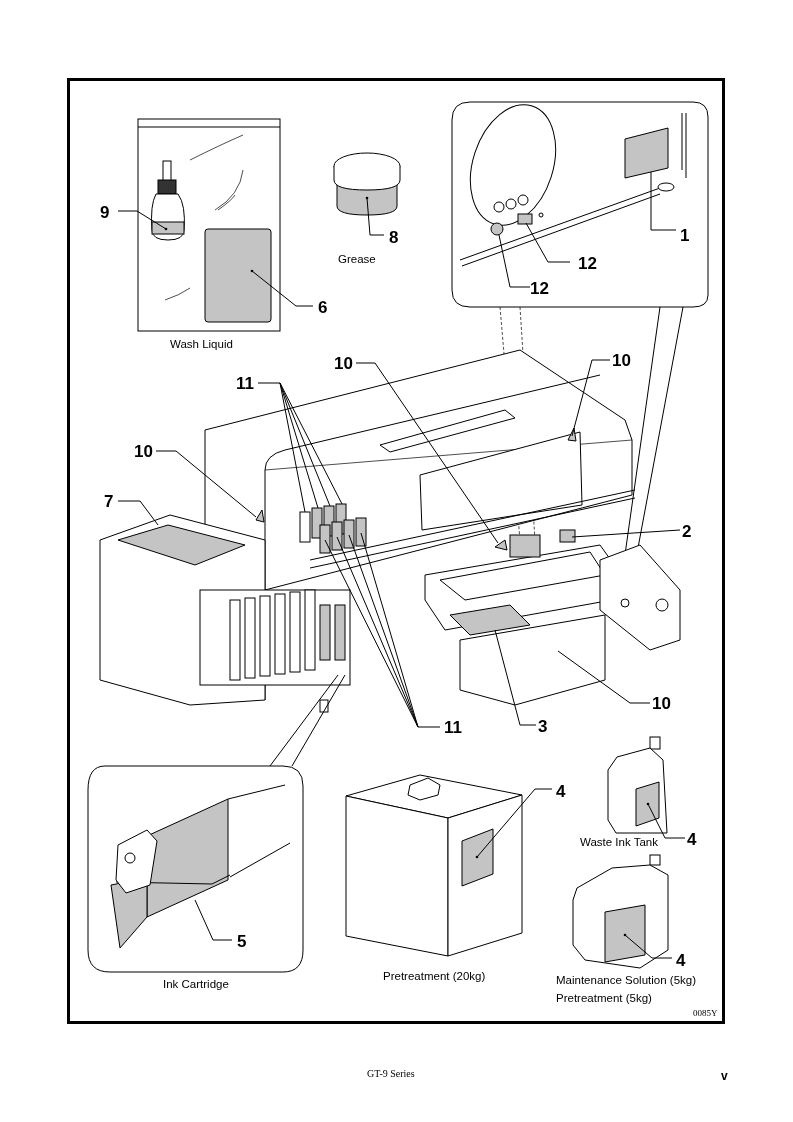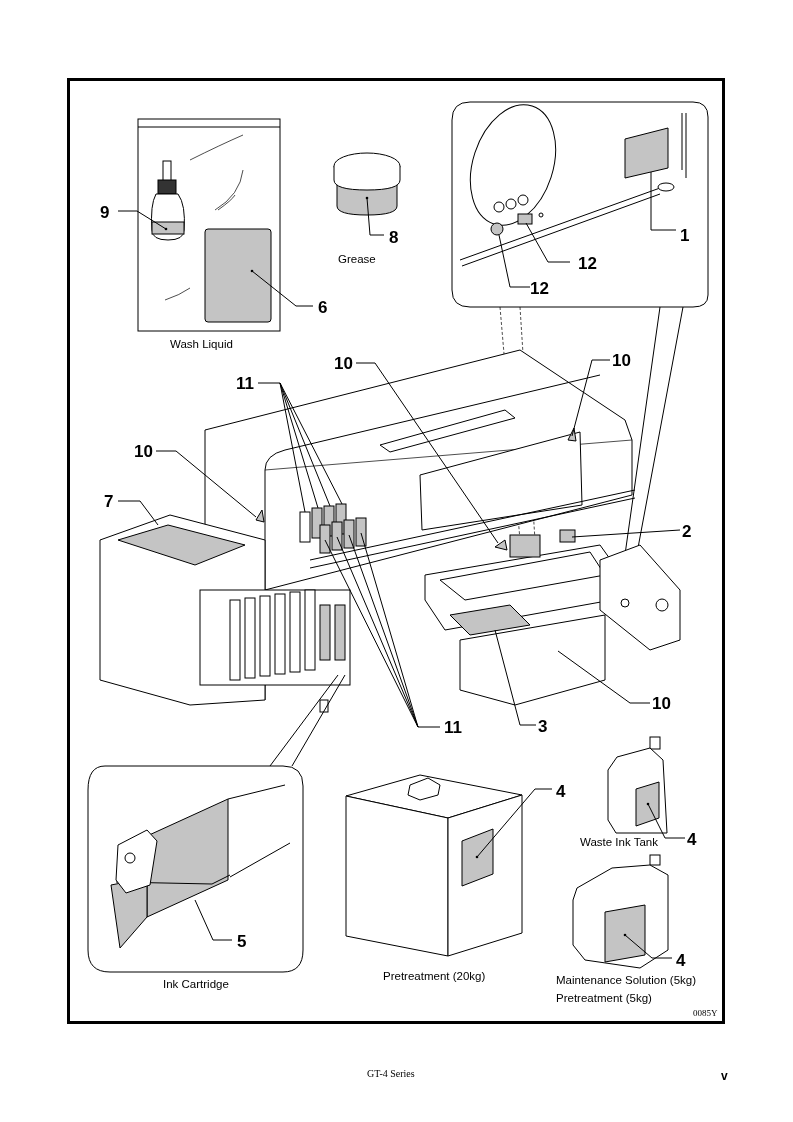--- a/index.html
+++ b/index.html
@@ -217,14 +217,14 @@
     <circle cx="625" cy="935" r="1.3" fill="#000"></circle>
     <polyline points="625,935 652,958 672,958" class="ln"></polyline>
   </g>
   <text x="676" y="966" class="callout">4</text>
   <text x="556" y="984" class="caption">Maintenance Solution (5kg)</text>
   <text x="556" y="1002" class="caption">Pretreatment (5kg)</text>
 
   <text x="693" y="1016" class="code">0085Y</text>
 </svg>
 
-<div id="footer-title">GT-4 Series</div>
+<div id="footer-title">GT-9 Series</div>
 <div id="page-number">v</div>
 
 </body></html>

